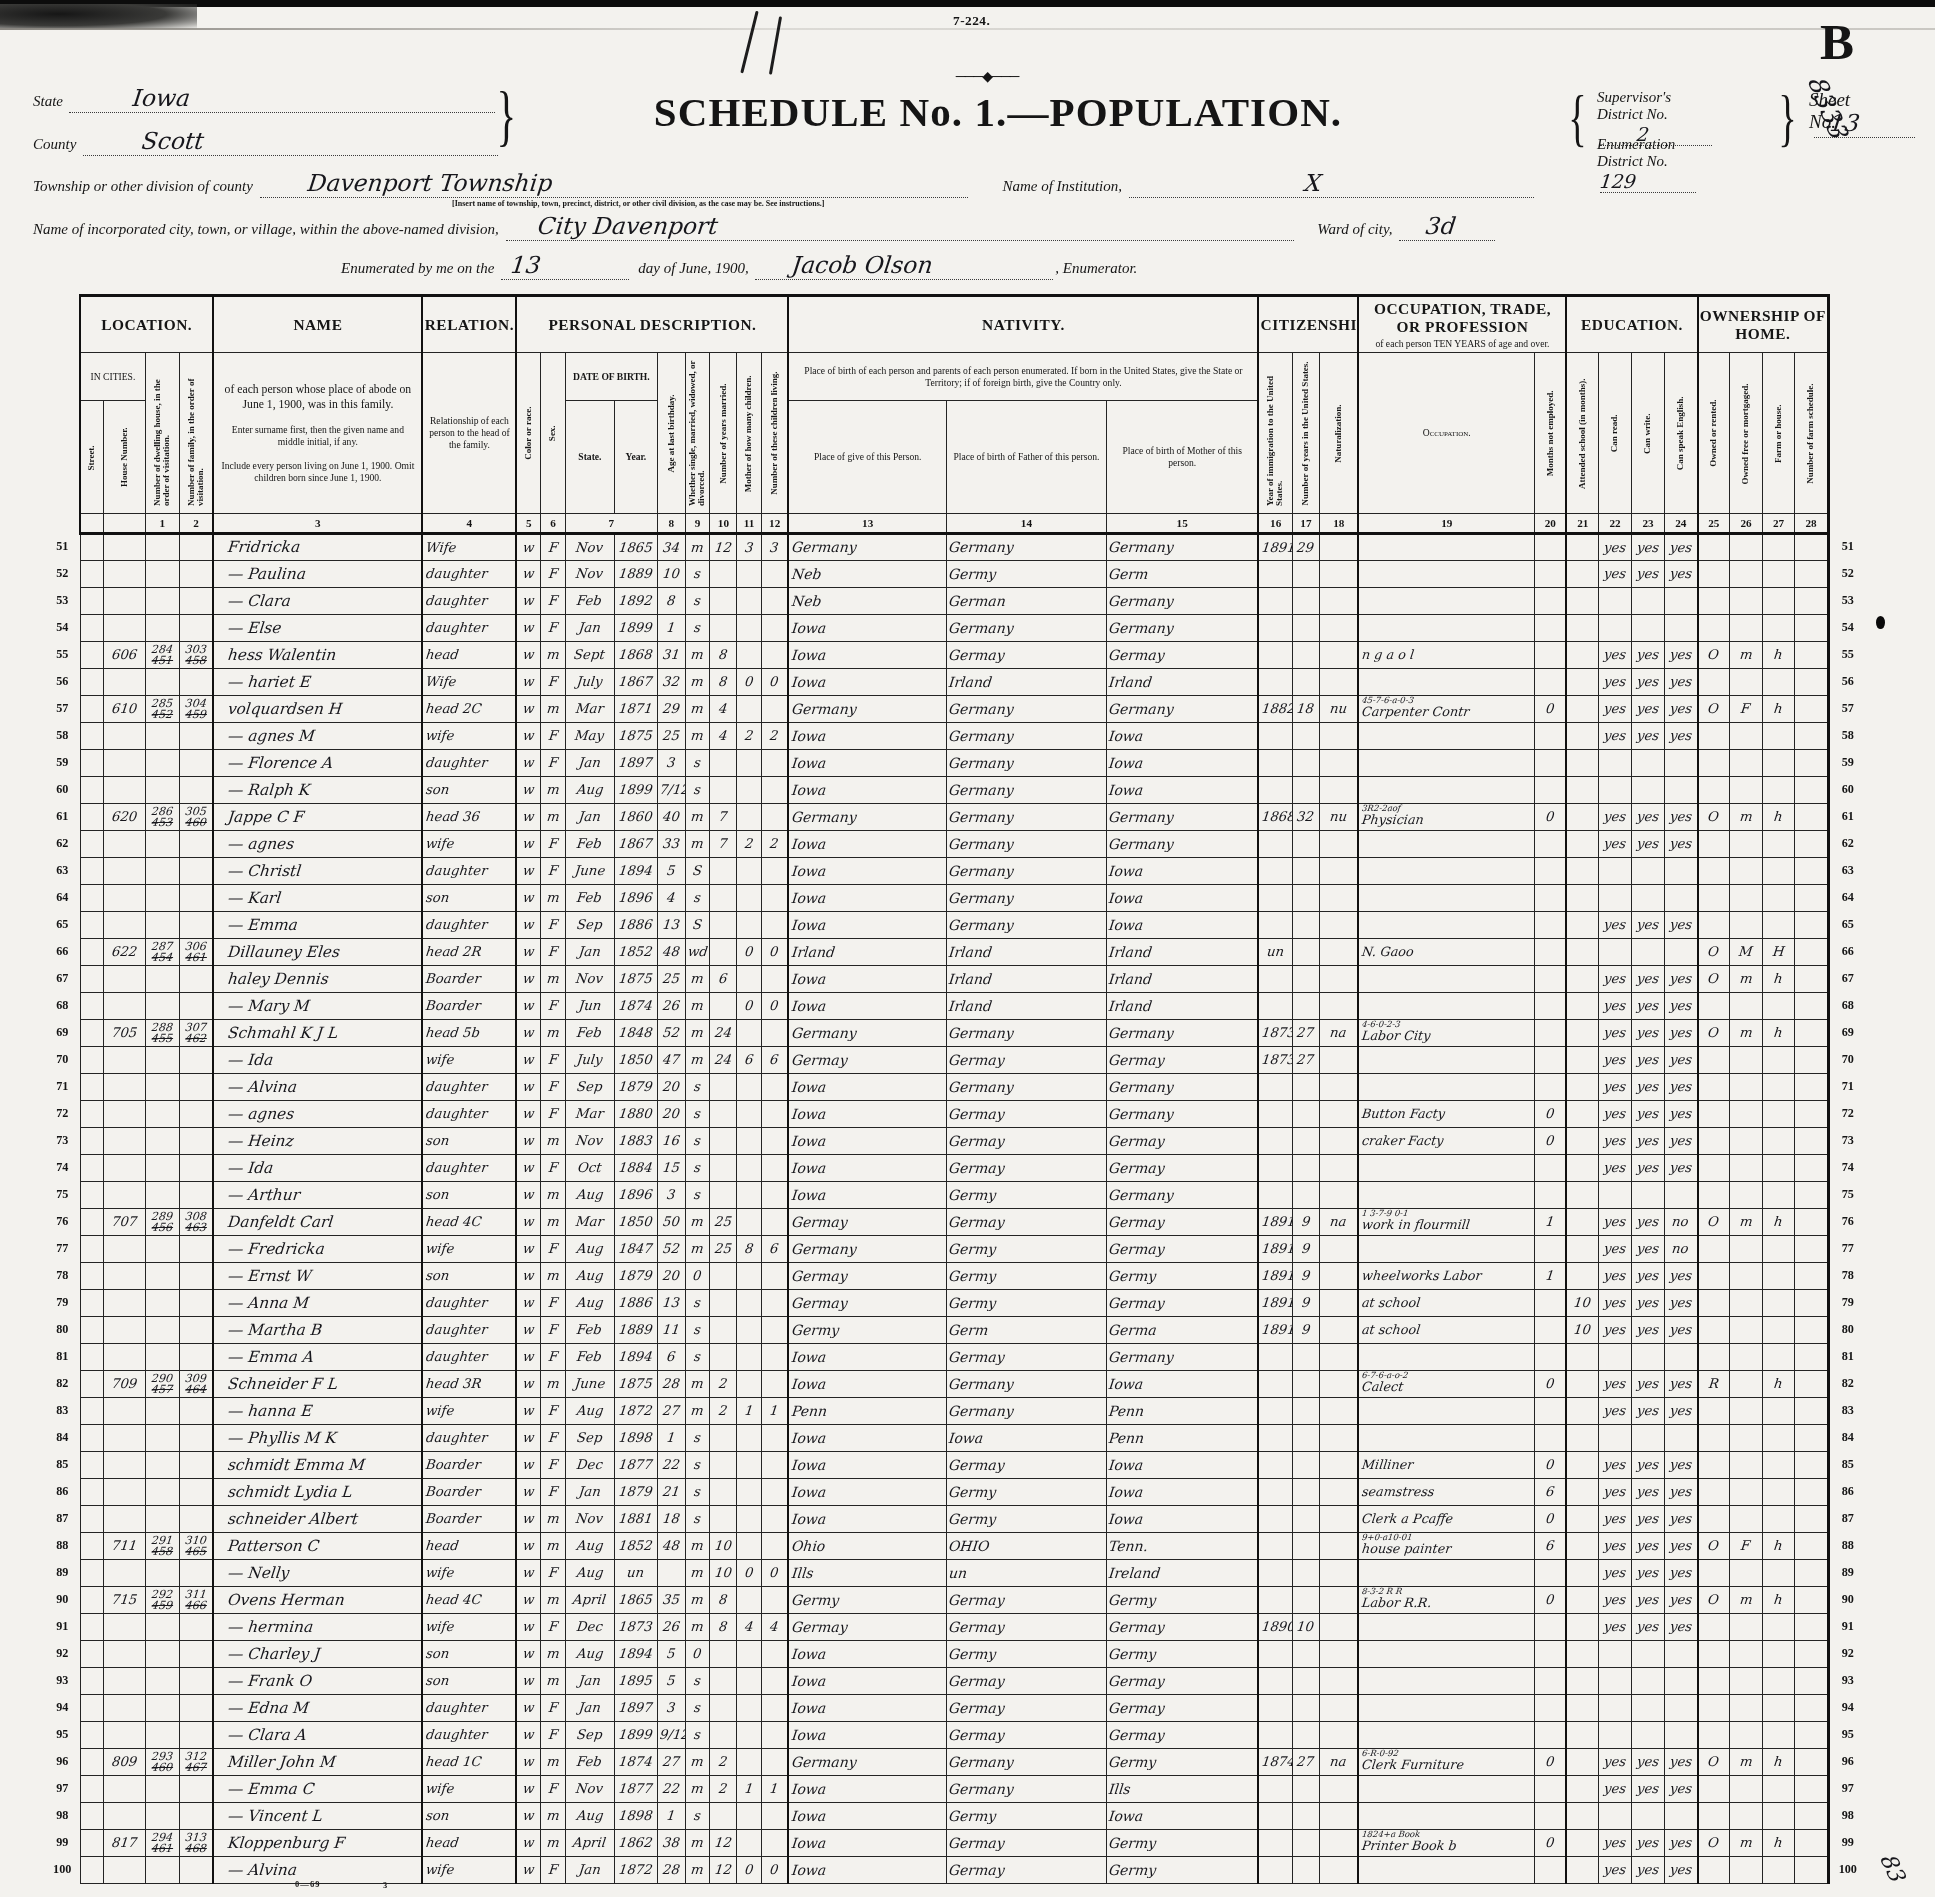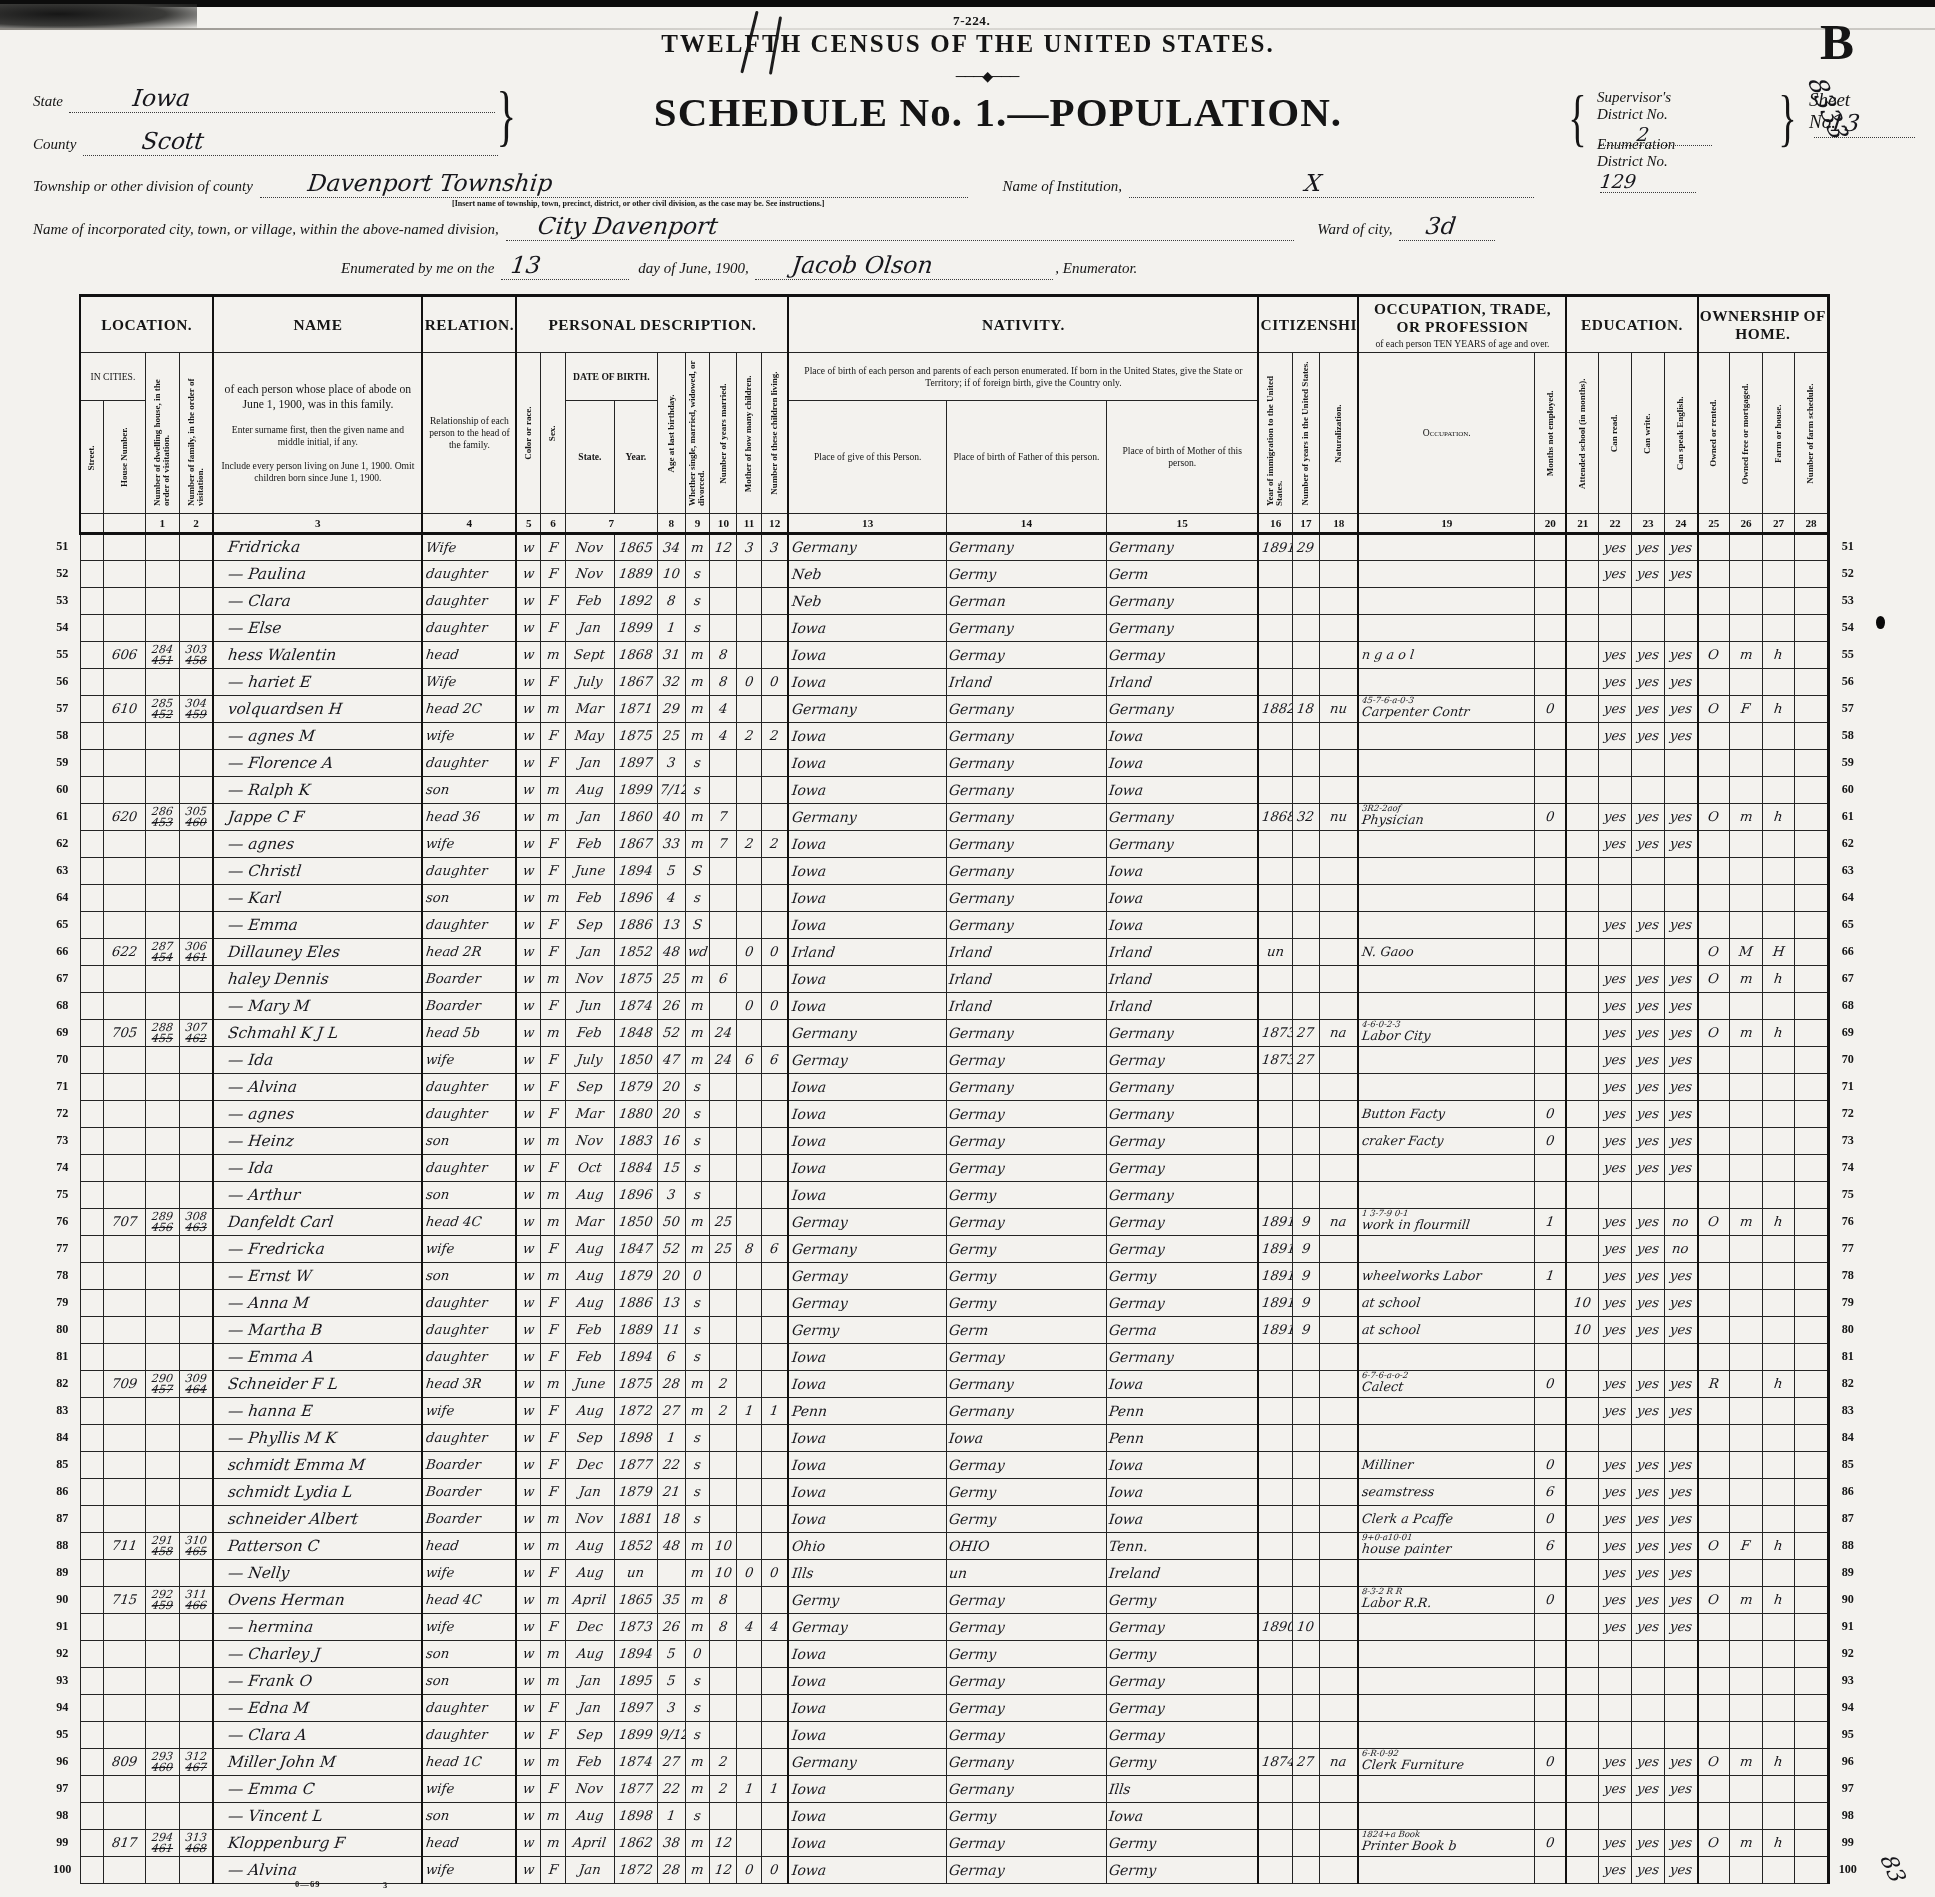--- a/index.html
+++ b/index.html
@@ -88,21 +88,20 @@
 
 <div class="scan-topbar"></div>
 <div class="scan-blob"></div>
 <div class="scan-streak"></div>
 <div class="pen-slash" style="left:748px; top:9.6px; height:64px; transform:rotate(14deg);"></div>
 <div class="pen-slash" style="left:774px; top:16px; height:59px; transform:rotate(10deg);"></div>
 <div class="dot-mark" style="left:1876px; top:616px;"></div>
 
 <div id="header">
   <div id="form-number">7-224.</div>
-  <div id="main-title">TWELFTH CENSUS OF THE UNITED STATES.</div>
   <div id="title-divider">───◆───</div>
   <div id="page-letter">B</div>
 
   <div id="state-row">
     <span class="lbl">State</span>
     <span class="dotline" style="width:426px; margin-left:4.3px;">
       <span class="hw hw-lg" style="margin-left:64px;">Iowa</span>
     </span>
   </div>
   <div id="county-row">

